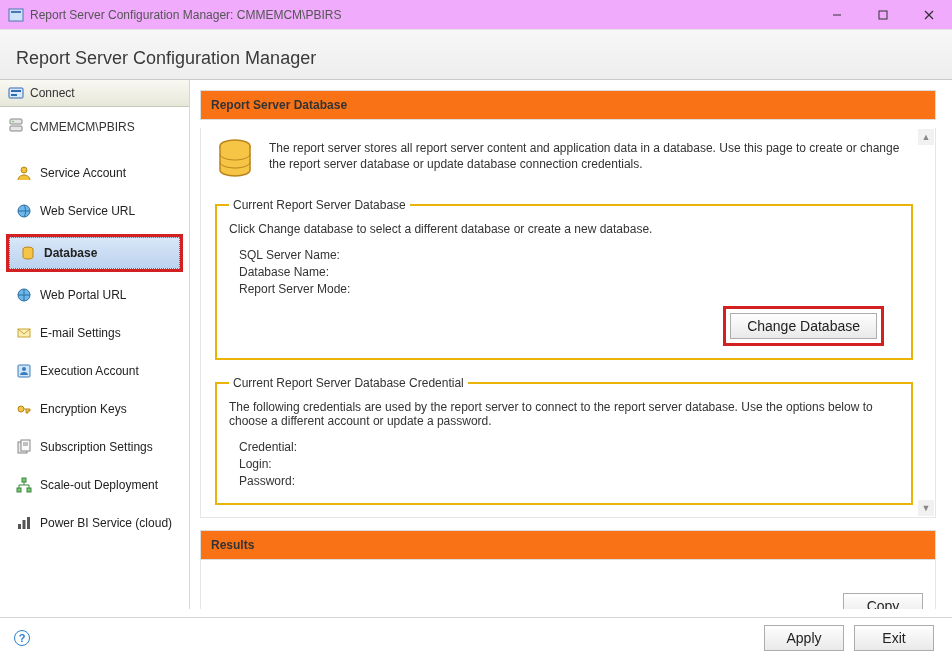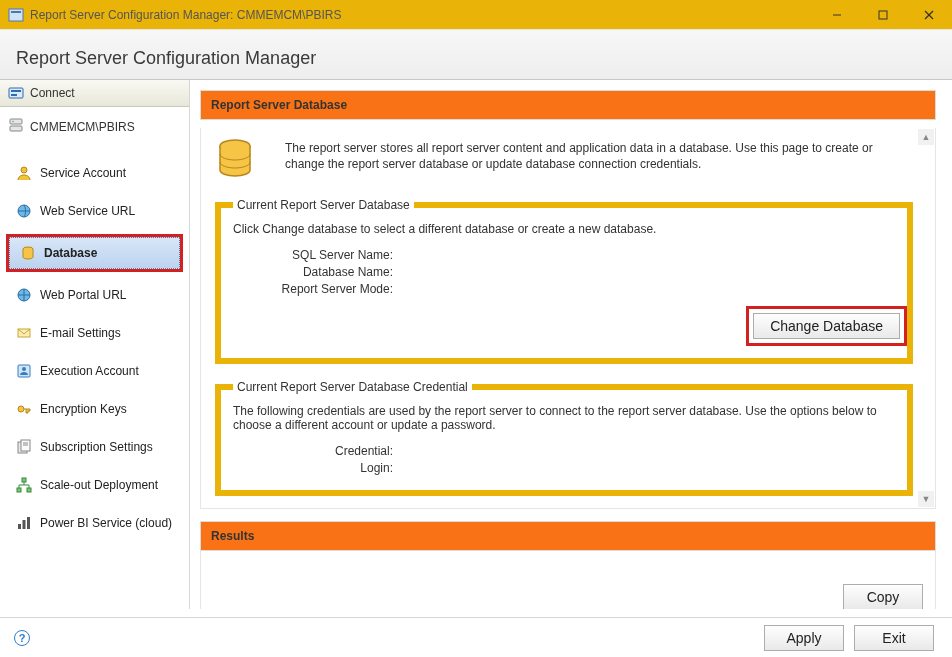--- a/index.html
+++ b/index.html
@@ -13,21 +13,21 @@
       overflow: hidden;
       position: relative;
     }
     
     .titlebar {
       height: 30px;
       display: flex;
       align-items: center;
       padding: 0 0 0 8px;
       border-bottom: 1px solid #e5e5e5;
-      background: #eab308;
+      background: #f0abfc;
     }
     .titlebar .app-icon {
       width: 16px; height: 16px;
       margin-right: 6px;
       display: flex; align-items: center; justify-content: center;
     }
     .titlebar .title-text {
       font-size: 12px;
       color: #555;
       flex: 0 0 auto;
@@ -130,50 +130,49 @@
       width: 16px; height: 16px;
       background: #f1f1f1;
       display: flex; align-items: center; justify-content: center;
       color: #888;
       font-size: 9px;
     }
     .scroll-area .scrollbar-top { top: 1px; }
     .scroll-area .scrollbar-bot { bottom: 1px; }
     .intro-row {
       display: flex;
-      gap: 30px;
+      gap: 14px;
       align-items: flex-start;
       margin-bottom: 18px;
     }
     .db-big-icon {
       width: 40px; height: 42px;
     }
     .intro-text {
       color: #333;
       line-height: 1.35;
       padding-top: 2px;
       padding-right: 10px;
     }
     fieldset.group {
-      border: 6px solid #eab308;
-      padding: 10px 0 12px 12px;
+      border: 2px solid #eab308;
+      padding: 10px 27px 12px 12px;
       margin-bottom: 16px;
     }
     fieldset.group legend {
       padding: 0 4px;
       color: #333;
     }
     .group-desc {
       color: #333;
       margin-bottom: 12px;
     }
     .kv-row {
       display: flex;
       margin: 3px 0 3px 10px;
-      text-align: right;
     }
     .kv-row .k { width: 150px; color: #333; }
     .kv-row .v { color: #333; }
     .action-row {
       display: flex;
       justify-content: flex-end;
       margin-top: 10px;
     }
     .action-wrap {
       border: 3px solid #d32020;
@@ -430,20 +429,24 @@
         <legend>Current Report Server Database Credential</legend>
         <div class="group-desc">The following credentials are used by the report server to connect to the report server database.  Use the options below to choose a different account or update a password.</div>
         <div class="kv-row">
           <div class="k">Credential:</div>
           <div class="v"></div>
         </div>
         <div class="kv-row">
           <div class="k">Login:</div>
           <div class="v"></div>
         </div>
+        <div class="kv-row">
+          <div class="k">Password:</div>
+          <div class="v"></div>
+        </div>
       </fieldset>
     </div>
 
     <div class="results-panel">
       <div class="panel-title">Results</div>
       <div class="results-body">
         <div class="copy-row">
           <button class="win" style="min-width:80px;">Copy</button>
         </div>
       </div>

